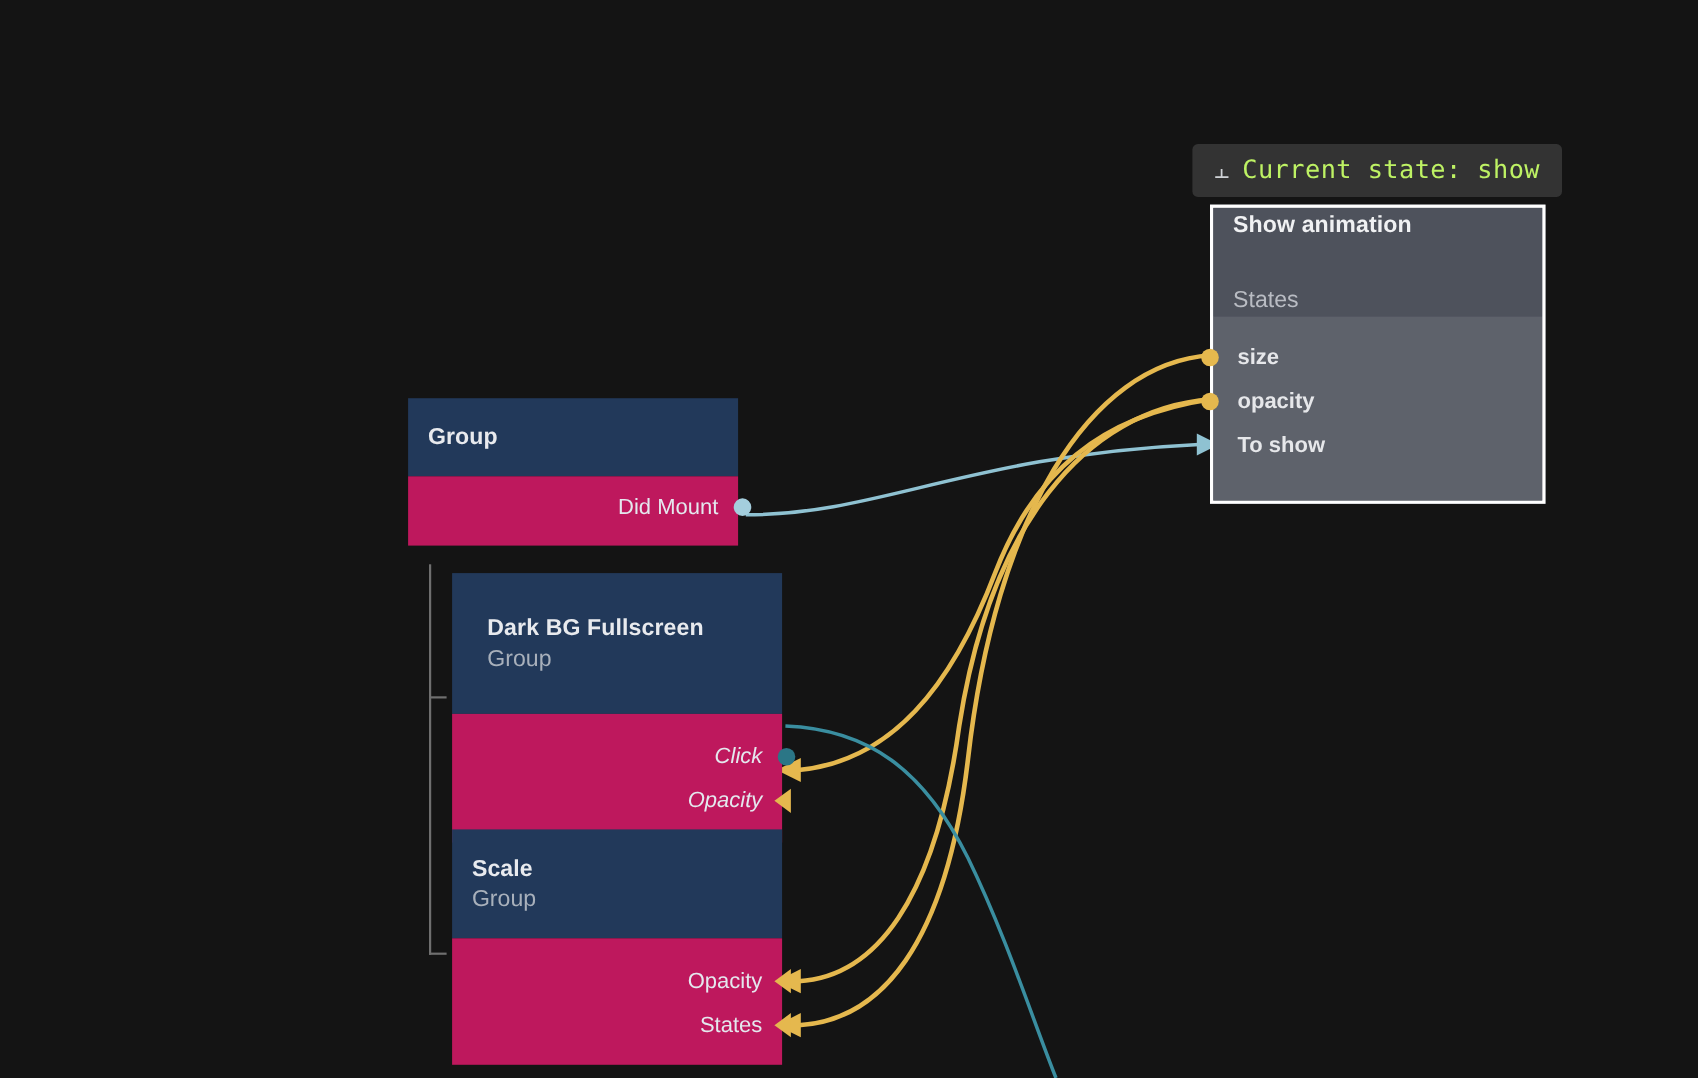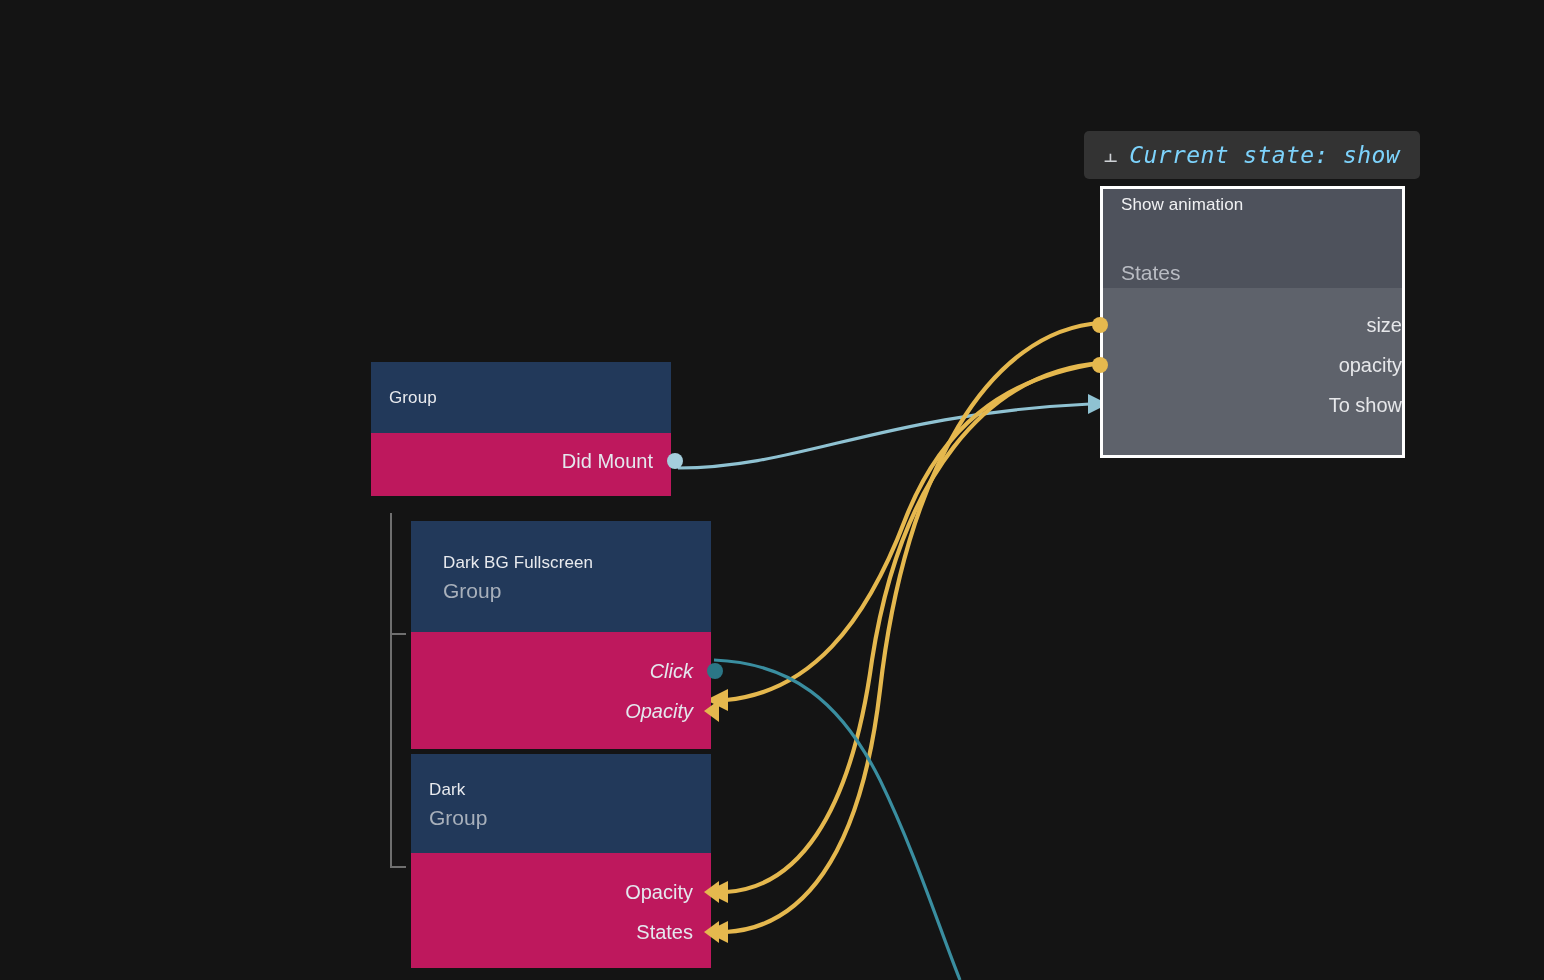--- a/index.html
+++ b/index.html
@@ -34,22 +34,22 @@
   .node-header {
     background: #22395a;
     padding: 0 18px;
     display: flex;
     flex-direction: column;
     justify-content: center;
     box-sizing: border-box;
   }
   .node-title {
     color: #e8eaee;
-    font-size: 17px;
-    font-weight: normal;
+    font-size: 21px;
+    font-weight: bold;
     line-height: 28px;
     letter-spacing: .1px;
   }
   .node-subtitle {
     color: #a8b0bb;
     font-size: 21px;
     font-weight: normal;
     line-height: 28px;
   }
   .node-body {
@@ -106,23 +106,24 @@
   .state-node .node-title { color: #f0f1f3; }
   .state-node .node-subtitle { color: #b9bcc3; margin-top: 40px; }
   .state-body {
     background: #5e626b;
     padding-top: 2px;
   }
   .state-row {
     height: 40px;
     display: flex;
     align-items: center;
-    justify-content: flex-end;
+    justify-content: flex-start;
     padding-left: 22px;
     position: relative;
+    font-weight: bold;
   }
   .state-row .port-label { color: #e6e7ea; }
   .state-conn {
     position: absolute;
     left: -11px;
     top: 50%;
     transform: translateY(-50%);
   }
   .state-dot {
     width: 16px; height: 16px;
@@ -142,26 +143,25 @@
     height: 48px;
     box-sizing: border-box;
   }
   .state-badge .pin-icon {
     color: #cfd2d6;
     font-size: 22px;
     line-height: 1;
     display: inline-block;
   }
   .state-badge .badge-text {
-    color: #7dd3fc;
+    color: #bef264;
     font-family: "DejaVu Sans Mono", "Liberation Mono", monospace;
     font-size: 23px;
     letter-spacing: .4px;
     white-space: nowrap;
-    font-style: italic;
   }
 
   
   .tree-rail {
     position: absolute;
     background: #6f6f6f;
   }
 </style>
 </head>
 <body>
@@ -195,39 +195,39 @@
     </div>
     <div class="node-body" style="height:63px; padding-top:8px;">
       <div class="port-row">
         <span class="port-label">Did Mount</span>
         <span class="conn conn-dot light"></span>
       </div>
     </div>
   </div>
 
   <div class="node" style="left:411px; top:521px; width:300px;">
-    <div class="node-header" style="height:111px;padding-left:32px;">
+    <div class="node-header" style="height:128px;padding-left:32px;">
       <div class="node-title">Dark BG Fullscreen</div>
       <div class="node-subtitle">Group</div>
     </div>
     <div class="node-body" style="height:117px; padding-top:19px;font-style:italic;">
       <div class="port-row">
         <span class="port-label">Click</span>
         <span class="conn conn-dot teal"></span>
       </div>
       <div class="port-row">
         <span class="port-label">Opacity</span>
         <span class="conn conn-arrow"></span>
       </div>
     </div>
   </div>
 
   <div class="node" style="left:411px; top:754px; width:300px;">
     <div class="node-header" style="height:99px;">
-      <div class="node-title">Dark</div>
+      <div class="node-title">Scale</div>
       <div class="node-subtitle">Group</div>
     </div>
     <div class="node-body" style="height:115px; padding-top:19px;">
       <div class="port-row">
         <span class="port-label">Opacity</span>
         <span class="conn conn-arrow"></span>
       </div>
       <div class="port-row">
         <span class="port-label">States</span>
         <span class="conn conn-arrow"></span>

